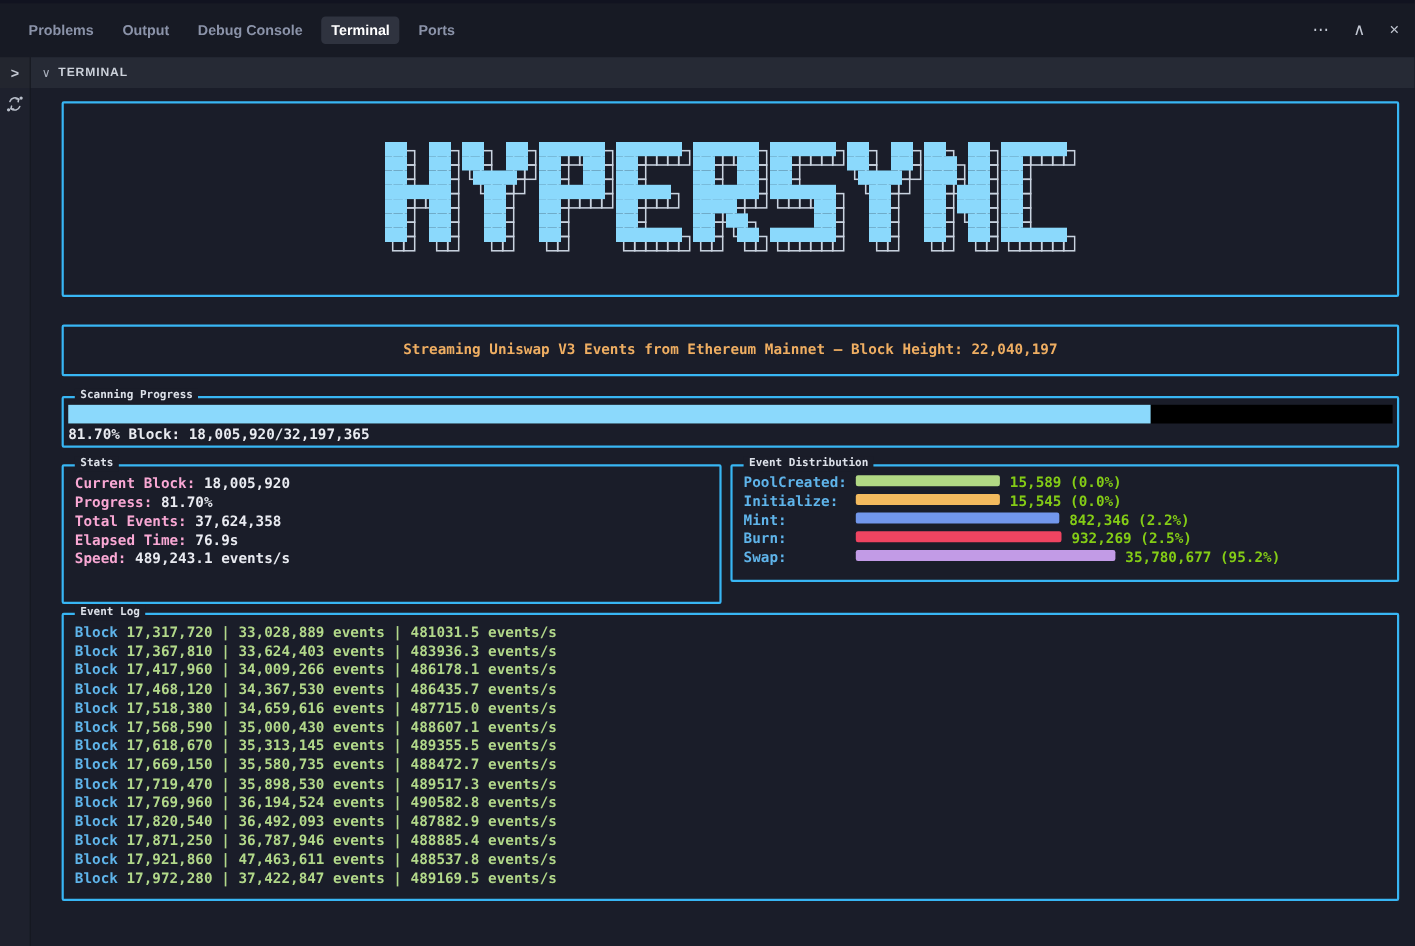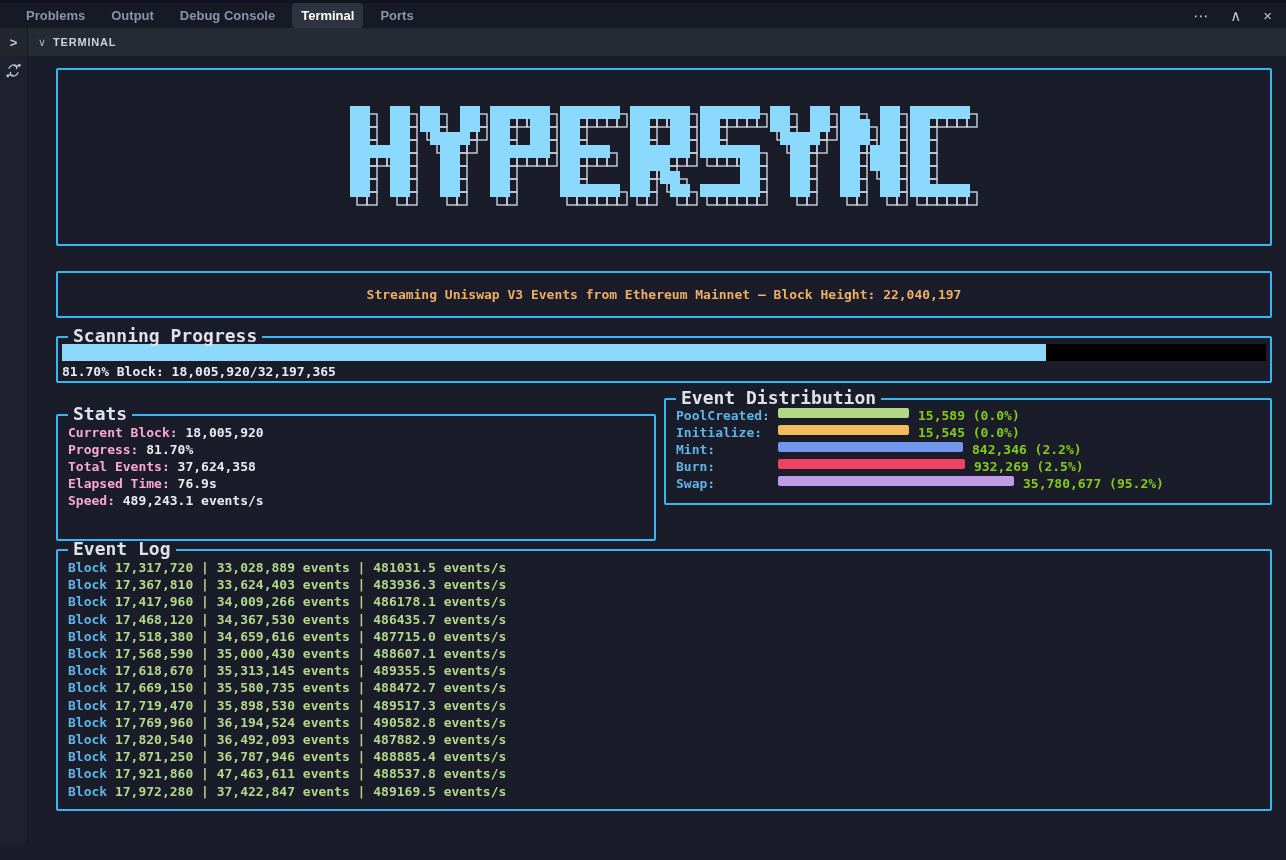--- a/index.html
+++ b/index.html
@@ -6,21 +6,21 @@
   html,body { margin:0; padding:0; }
   body {
     width:1286px; height:860px; overflow:hidden;
     background:#1a1d29;
     font-family:"Liberation Sans", sans-serif;
     -webkit-font-smoothing:antialiased;
   }
 
   
   .tabbar {
-    height:28px; background:#171a24; border-top:3px solid #111320;
+    height:52px; background:#171a24; border-top:3px solid #111320;
     display:flex; align-items:center; padding:0 14px 0 17px;gap:48px;
   }
   .tabs { display:flex; align-items:center; gap:8px; }
   .tab {
     color:#8b93a9; font-size:13px; font-weight:600;
     padding:5px 9px; border-radius:4px; cursor:pointer; white-space:nowrap;
   }
   .tab.active { background:#2f333f; color:#ffffff; }
   .panel-actions { margin-left:auto; display:flex; align-items:center; gap:22px; }
   .panel-actions span { color:#c2c7d2; font-size:15px; line-height:1; cursor:pointer; }
@@ -50,35 +50,35 @@
     flex:1; background:#1a1d29; position:relative;
     padding:12px 14px 0 28px;
     font-family:"DejaVu Sans Mono", monospace; font-size:13px; font-weight:bold;
   }
 
   .tui-box {
     position:relative; border:2px solid #38b6f4; border-radius:2px;
   }
   .tui-title {
     position:absolute; top:-9px; left:10px; background:#1a1d29;
-    padding:0 5px; color:#dde1e9; font-size:18px; font-weight:bold; line-height:14px;
+    padding:0 5px; color:#dde1e9; font-size:10px; font-weight:bold; line-height:14px;
     white-space:nowrap;
   }
 
   .box-banner { height:178px; margin-bottom:25px; display:flex; align-items:center; justify-content:center; }
   .box-info   { height:47px;  margin-bottom:18px; display:flex; align-items:center; justify-content:center; }
   .info-text  { color:#efae62; font-size:13px; font-weight:bold; }
 
   .box-progress { height:47px; margin-bottom:15px; padding:6px 4px 0 4px; }
   .pbar { height:17px; background:#000000; width:100%; }
   .pbar-fill { height:100%; background:#8bd9fc; }
   .pbar-label { color:#e9ebf1; margin:2px 0 0 0; line-height:17px; }
 
   .mid-row { display:flex; gap:8px; margin-bottom:8px; }
-  .box-stats { width:600px; height:127px; padding:8px 10px;margin-top:16px; }
+  .box-stats { width:600px; height:127px; padding:8px 10px; }
   .stat-line { line-height:17px; white-space:pre; }
   .lbl { color:#f9a8d4;text-align:center; }
   .val { color:#e9ebf1; }
 
   .box-dist { flex:1; height:107px; padding:8px 10px; }
   .dist-row { display:flex; height:17px; }
   .dist-label { width:102px; color:#5fb4ea; flex:none; }
   .dist-bar { height:10px; border-radius:2px; margin-right:9px; flex:none; }
   .dist-val { color:#84cc16; white-space:nowrap; }
 

